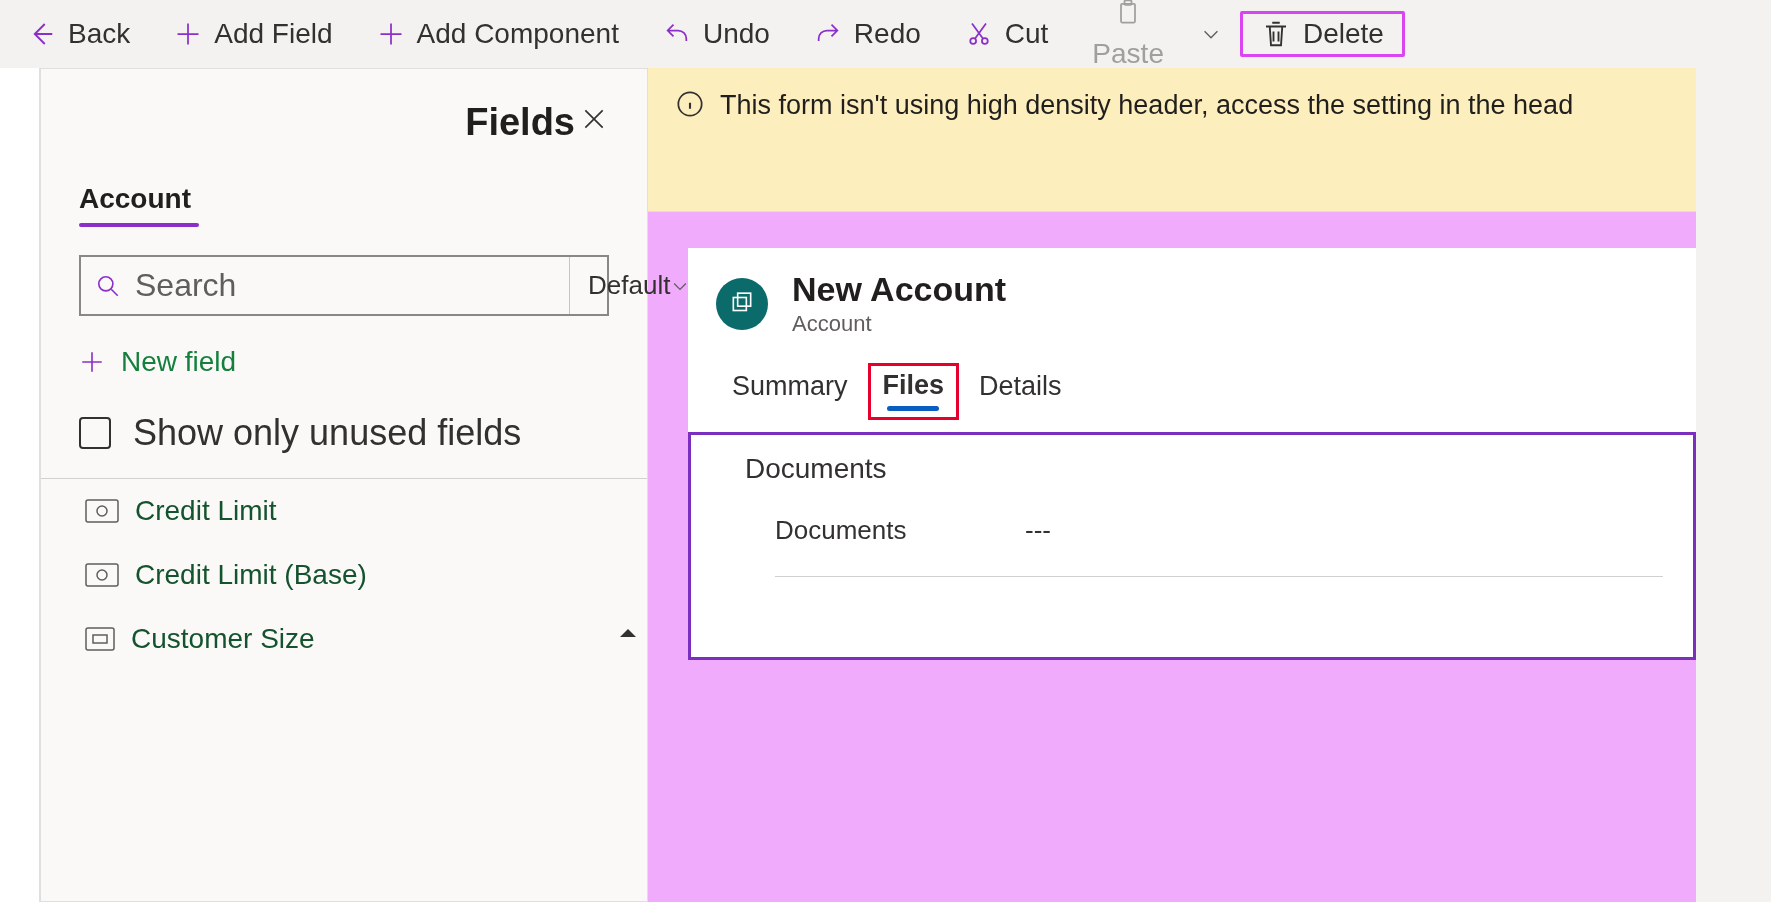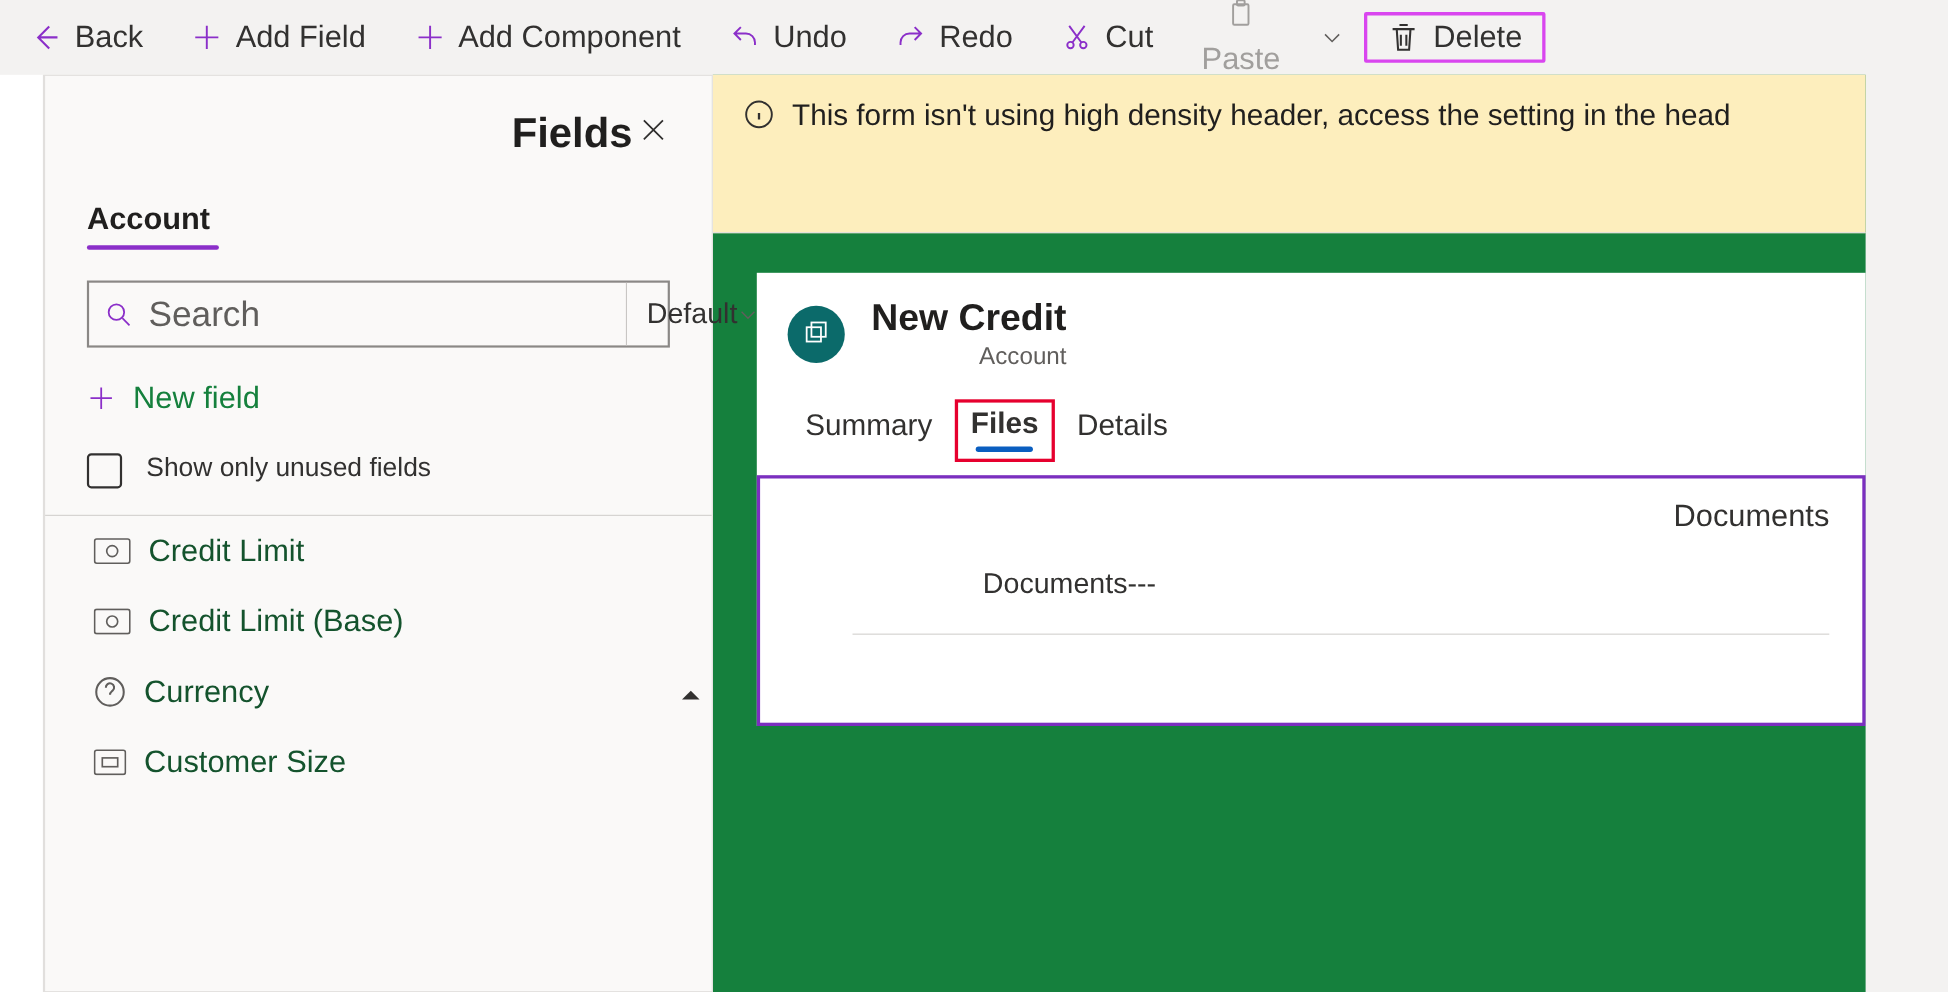--- a/index.html
+++ b/index.html
@@ -139,23 +139,24 @@
     align-items: center;
     gap: 16px;
     margin: 30px 38px 0 38px;
     font-size: 28px;
     color: #15803d;
     cursor: pointer;
   }
   .new-field .icon svg path { stroke: #8b2fc9; }
   .checkbox-row {
     display: flex;
+    align-items: center;
     gap: 22px;
     margin: 34px 38px 24px 38px;
-    font-size: 24px;
+    font-size: 36px;
     color: #323130;
     cursor: pointer;
   }
   .checkbox-box {
     width: 32px;
     height: 32px;
     border: 2px solid #323130;
     border-radius: 4px;
   }
   .fields-list {
@@ -178,22 +179,21 @@
     right: 10px;
     top: 555px;
     cursor: pointer;
   }
 
   
   .canvas {
     flex: 1;
     display: flex;
     flex-direction: column;
-    background: #15803d;
-    text-align: right;
+    background: #f0abfc;
   }
   .info-banner {
     display: flex;
     align-items: flex-start;
     gap: 16px;
     background: #fdeebd;
     padding: 22px 28px 90px 28px;
     font-size: 27px;
     color: #201f1e;
     border-bottom: 1px solid #e1dfdd;
@@ -428,29 +428,20 @@
           <span>Credit Limit</span>
         </div>
         <div class="field-item">
           <span class="icon">
             <svg width="34" height="24" viewBox="0 0 34 24" fill="none">
                 <rect x="1" y="1" width="32" height="22" rx="2" stroke="#605e5c" stroke-width="1.5"></rect>
                 <circle cx="17" cy="12" r="5" stroke="#605e5c" stroke-width="1.5"></circle>
               </svg>
           </span>
           <span>Credit Limit (Base)</span>
-        </div>
-        <div class="field-item">
-          <span class="icon">
-            <svg width="30" height="30" viewBox="0 0 24 24" fill="none">
-                <circle cx="12" cy="12" r="10" stroke="#605e5c" stroke-width="1.5"></circle>
-                <path d="M9 9a3 3 0 115 2c-1 1-2 1.5-2 3M12 18h.01" stroke="#605e5c" stroke-width="1.5"></path>
-              </svg>
-          </span>
-          <span>Currency</span>
         </div>
         <div class="field-item">
           <span class="icon">
             <svg width="30" height="24" viewBox="0 0 30 24" fill="none">
                 <rect x="1" y="1" width="28" height="22" rx="2" stroke="#605e5c" stroke-width="1.5"></rect>
                 <rect x="8" y="8" width="14" height="8" stroke="#605e5c" stroke-width="1.5"></rect>
               </svg>
           </span>
           <span>Customer Size</span>
         </div>
@@ -478,21 +469,21 @@
       <div class="canvas-body">
         <div class="form-card">
           <div class="form-header">
             <div class="form-avatar">
               <svg width="26" height="26" viewBox="0 0 24 24" fill="none">
                   <rect x="4" y="6" width="12" height="12" stroke="#fff" stroke-width="1.5"></rect>
                   <rect x="8" y="2" width="12" height="12" stroke="#fff" stroke-width="1.5"></rect>
                 </svg>
             </div>
             <div>
-              <div class="form-title">New Credit</div>
+              <div class="form-title">New Account</div>
               <div class="form-subtitle">Account</div>
             </div>
           </div>
           <div class="form-tabs">
             <div class="form-tab">
               <span>Summary</span>
             </div>
             <div class="form-tab active tab-highlight">
               <span>Files</span>
               <div class="tab-underline-blue"></div>

